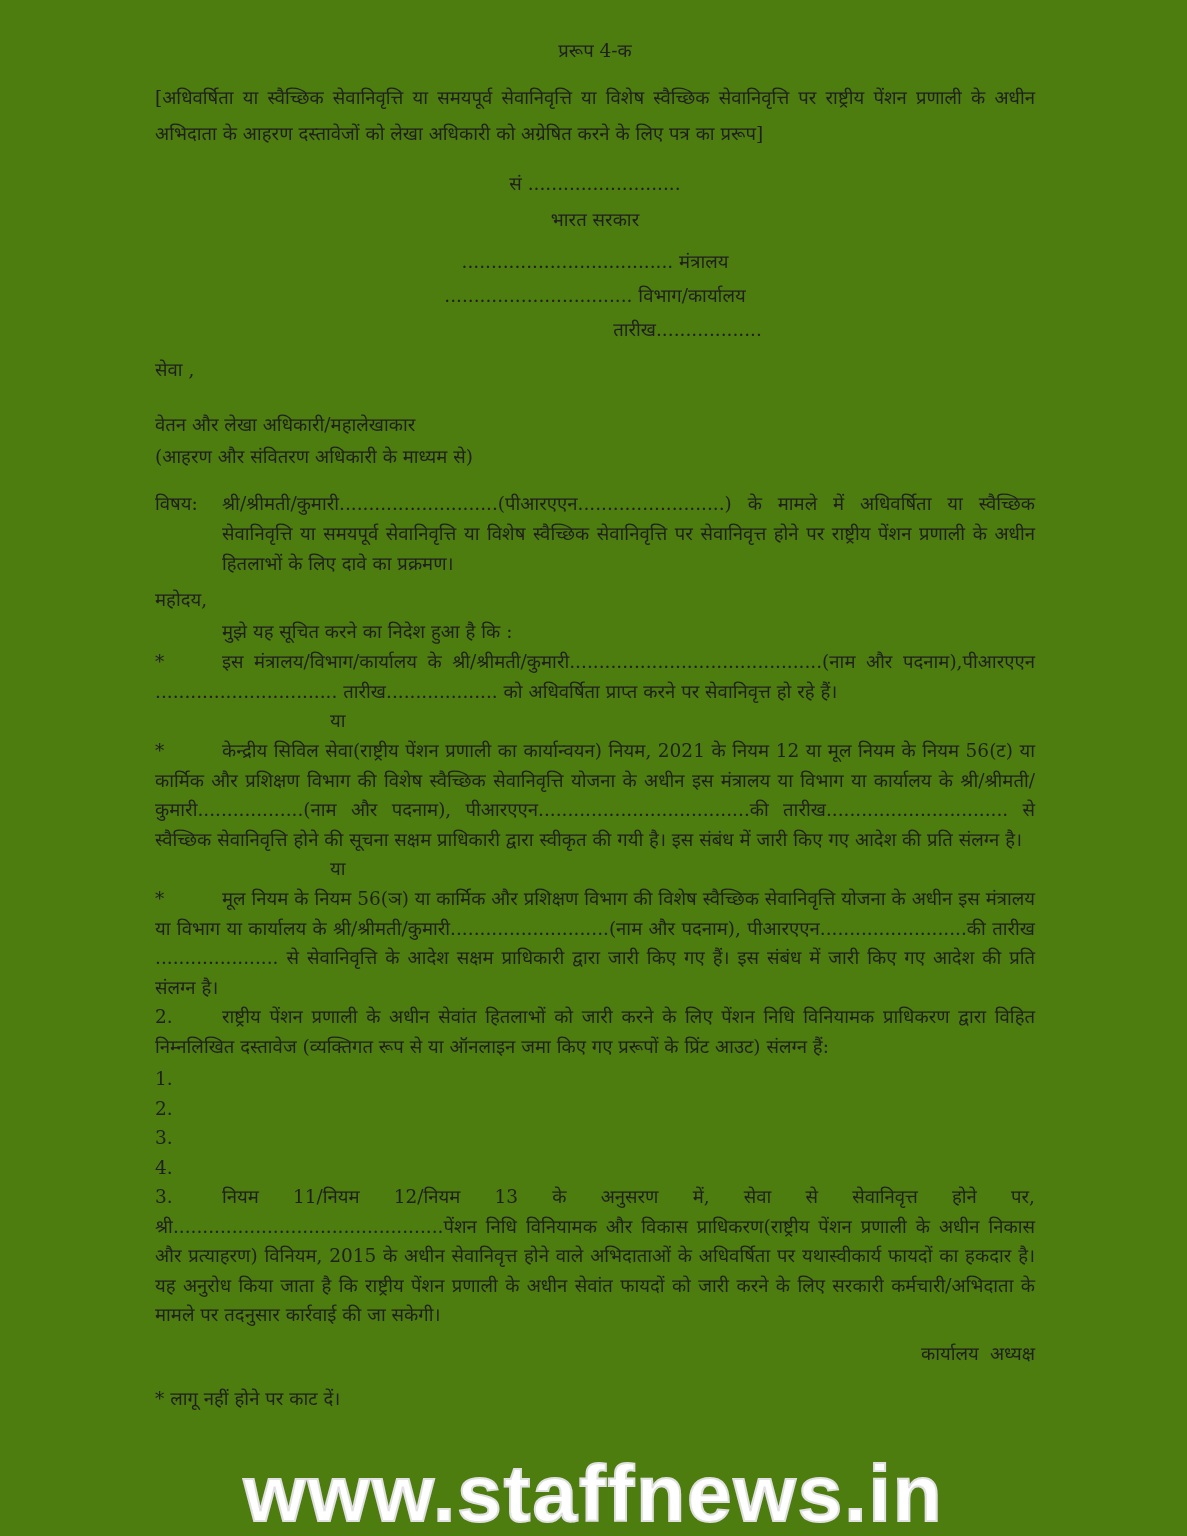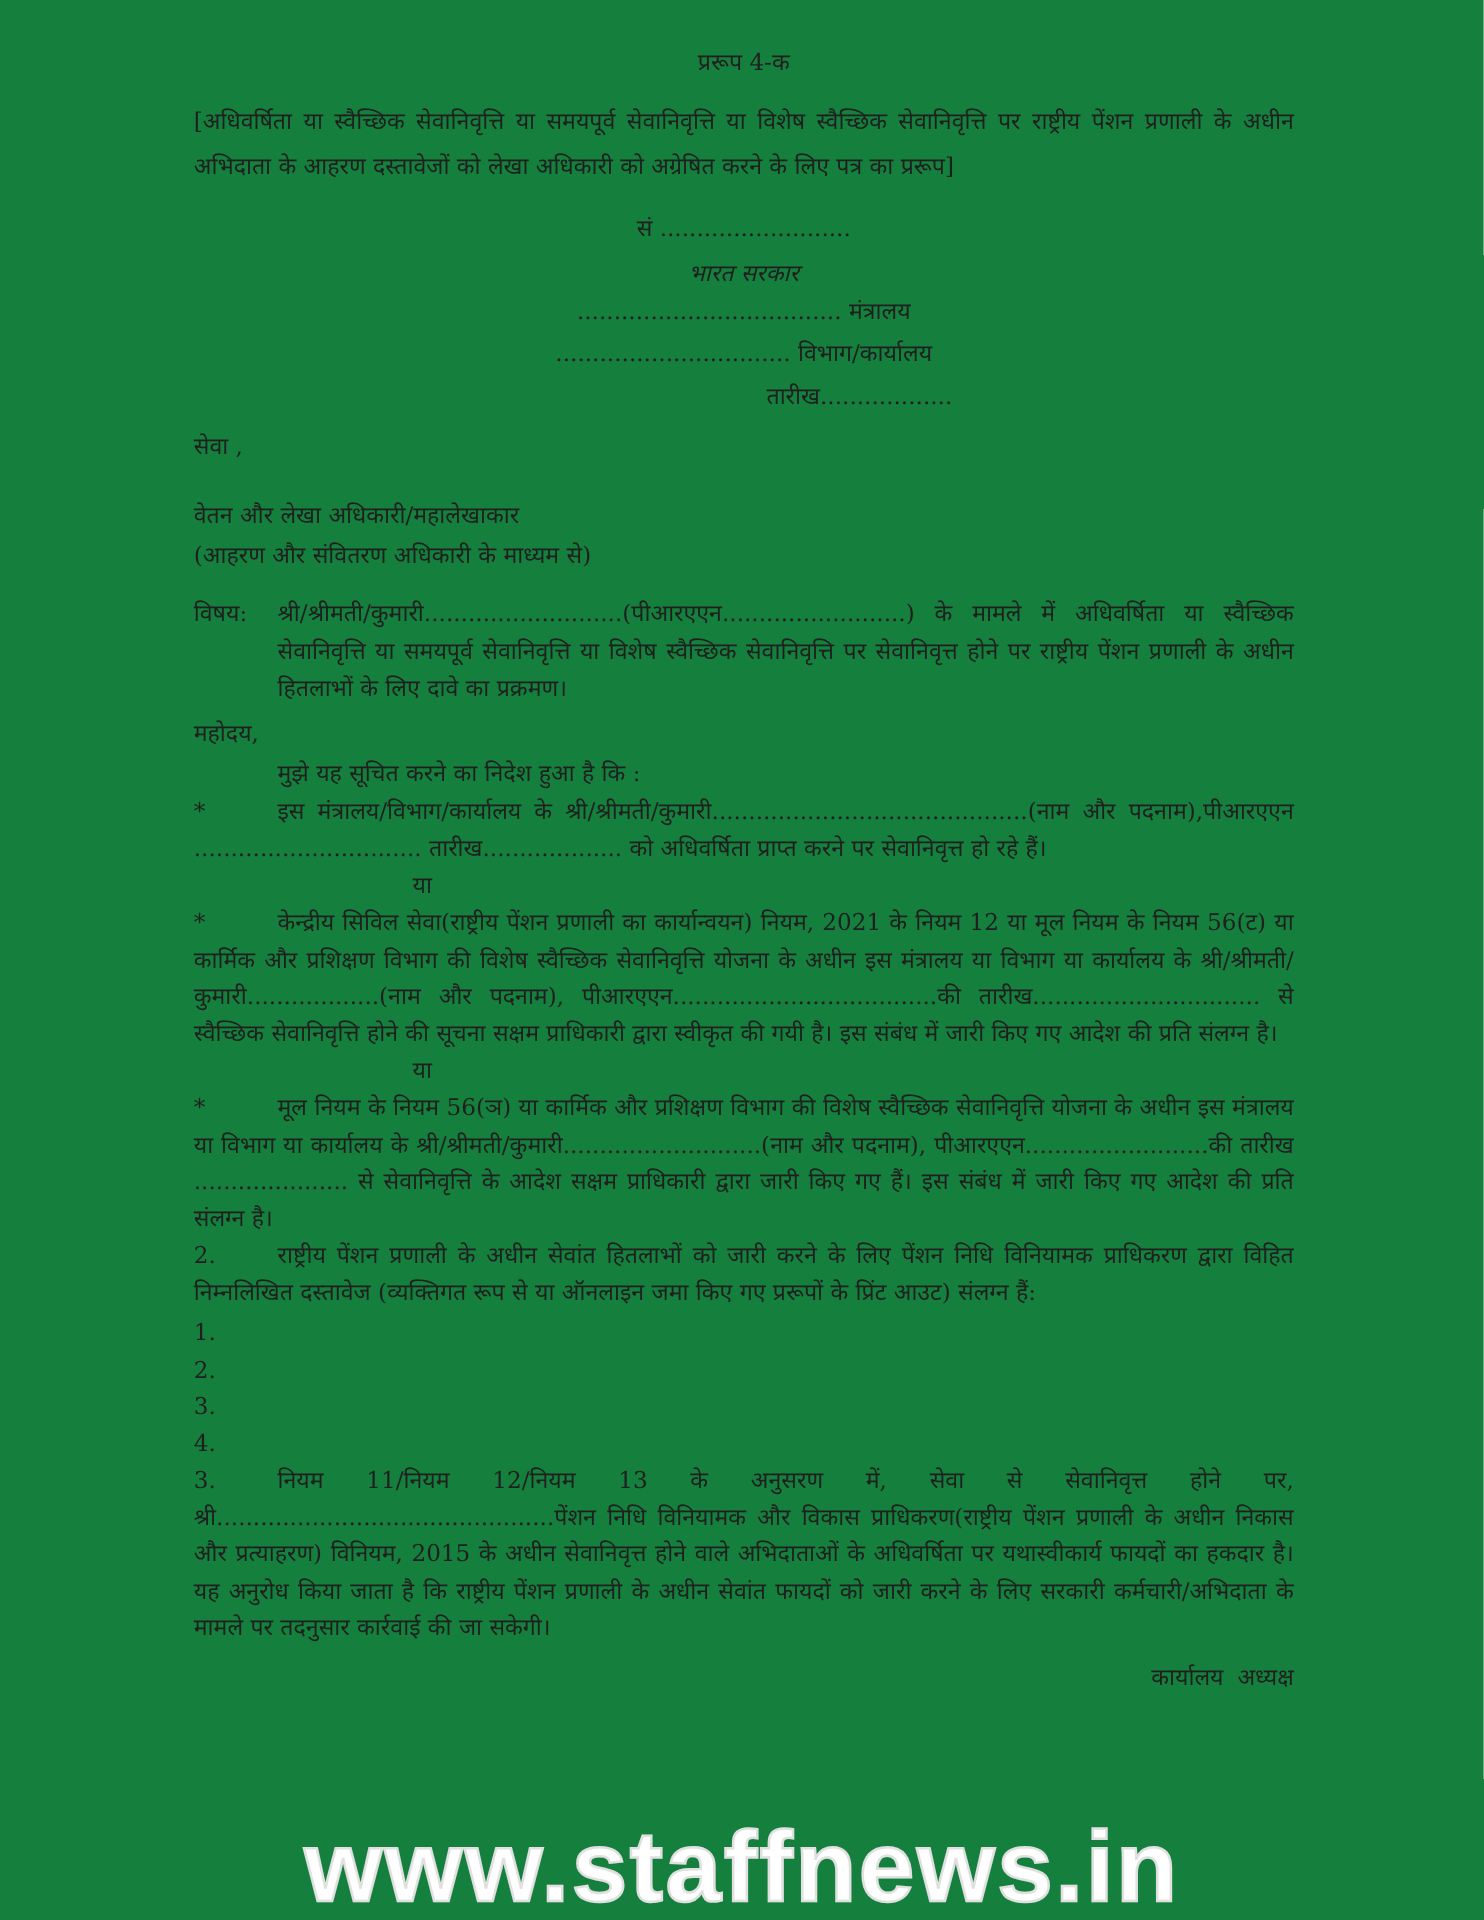--- a/index.html
+++ b/index.html
@@ -2,39 +2,39 @@
 <html><head>
 <meta charset="utf-8">
 <style>
   * { margin: 0; padding: 0; box-sizing: border-box; }
   html, body { background: #ffffff; }
   .page {
     position: relative;
     width: 1187px;
     height: 1536px;
     margin: 0 auto;
-    background: #15803d;
+    background: #4d7c0f;
     overflow: hidden;
     font-family: "DejaVu Serif", "Liberation Serif", serif;
     color: #1f1f1f;
   }
   .content {
     position: relative;
     padding: 36px 152px 0 155px;
     font-size: 18.5px;
     line-height: 30px;
   }
   .center { text-align: center; }
   .right { text-align: right; }
 
   .title { margin-bottom: 14px; }
   .rule-ref { margin-bottom: 14px; }
   .desc { line-height: 36px; margin-bottom: 17px; text-align: justify; }
   .num-line { margin-bottom: 6px; }
-  .govt { margin-bottom: 0; font-style: italic; }
+  .govt { margin-bottom: 12px; }
   .ministry { margin-bottom: 4px; }
   .dept { margin-bottom: 4px; }
   .date-line { padding-left: 185px; margin-bottom: 10px; }
   .seva { margin-bottom: 25px; }
   .addressee { margin-bottom: 2px; }
   .through { margin-bottom: 17px; }
 
   .subject { display: flex; margin-bottom: 6px; }
   .subject .label { flex: 0 0 67px; }
   .subject .text { flex: 1; text-align: justify; }
@@ -120,17 +120,18 @@
       <div>2.</div>
       <div>3.</div>
       <div>4.</div>
     </div>
 
     <div class="para"><span class="num">3.</span><span>नियम 11/नियम 12/नियम 13 के अनुसरण में, सेवा से सेवानिवृत्त होने पर, श्री..............................................पेंशन निधि विनियामक और विकास प्राधिकरण(राष्ट्रीय पेंशन प्रणाली के अधीन निकास और प्रत्याहरण) विनियम, 2015 के अधीन सेवानिवृत्त होने वाले अभिदाताओं के अधिवर्षिता पर यथास्वीकार्य फायदों का हकदार है। यह अनुरोध किया जाता है कि राष्ट्रीय पेंशन प्रणाली के अधीन सेवांत फायदों को जारी करने के लिए सरकारी कर्मचारी/अभिदाता के मामले पर तदनुसार कार्रवाई की जा सकेगी।</span></div>
 
 
     <div class="right signatory">कार्यालय अध्यक्ष</div>
 
+    <div class="footnote">* लागू नहीं होने पर काट दें।</div>
 
   </div>
 
   <div class="watermark">www.staffnews.in</div>
 </div>
 
 </body></html>

